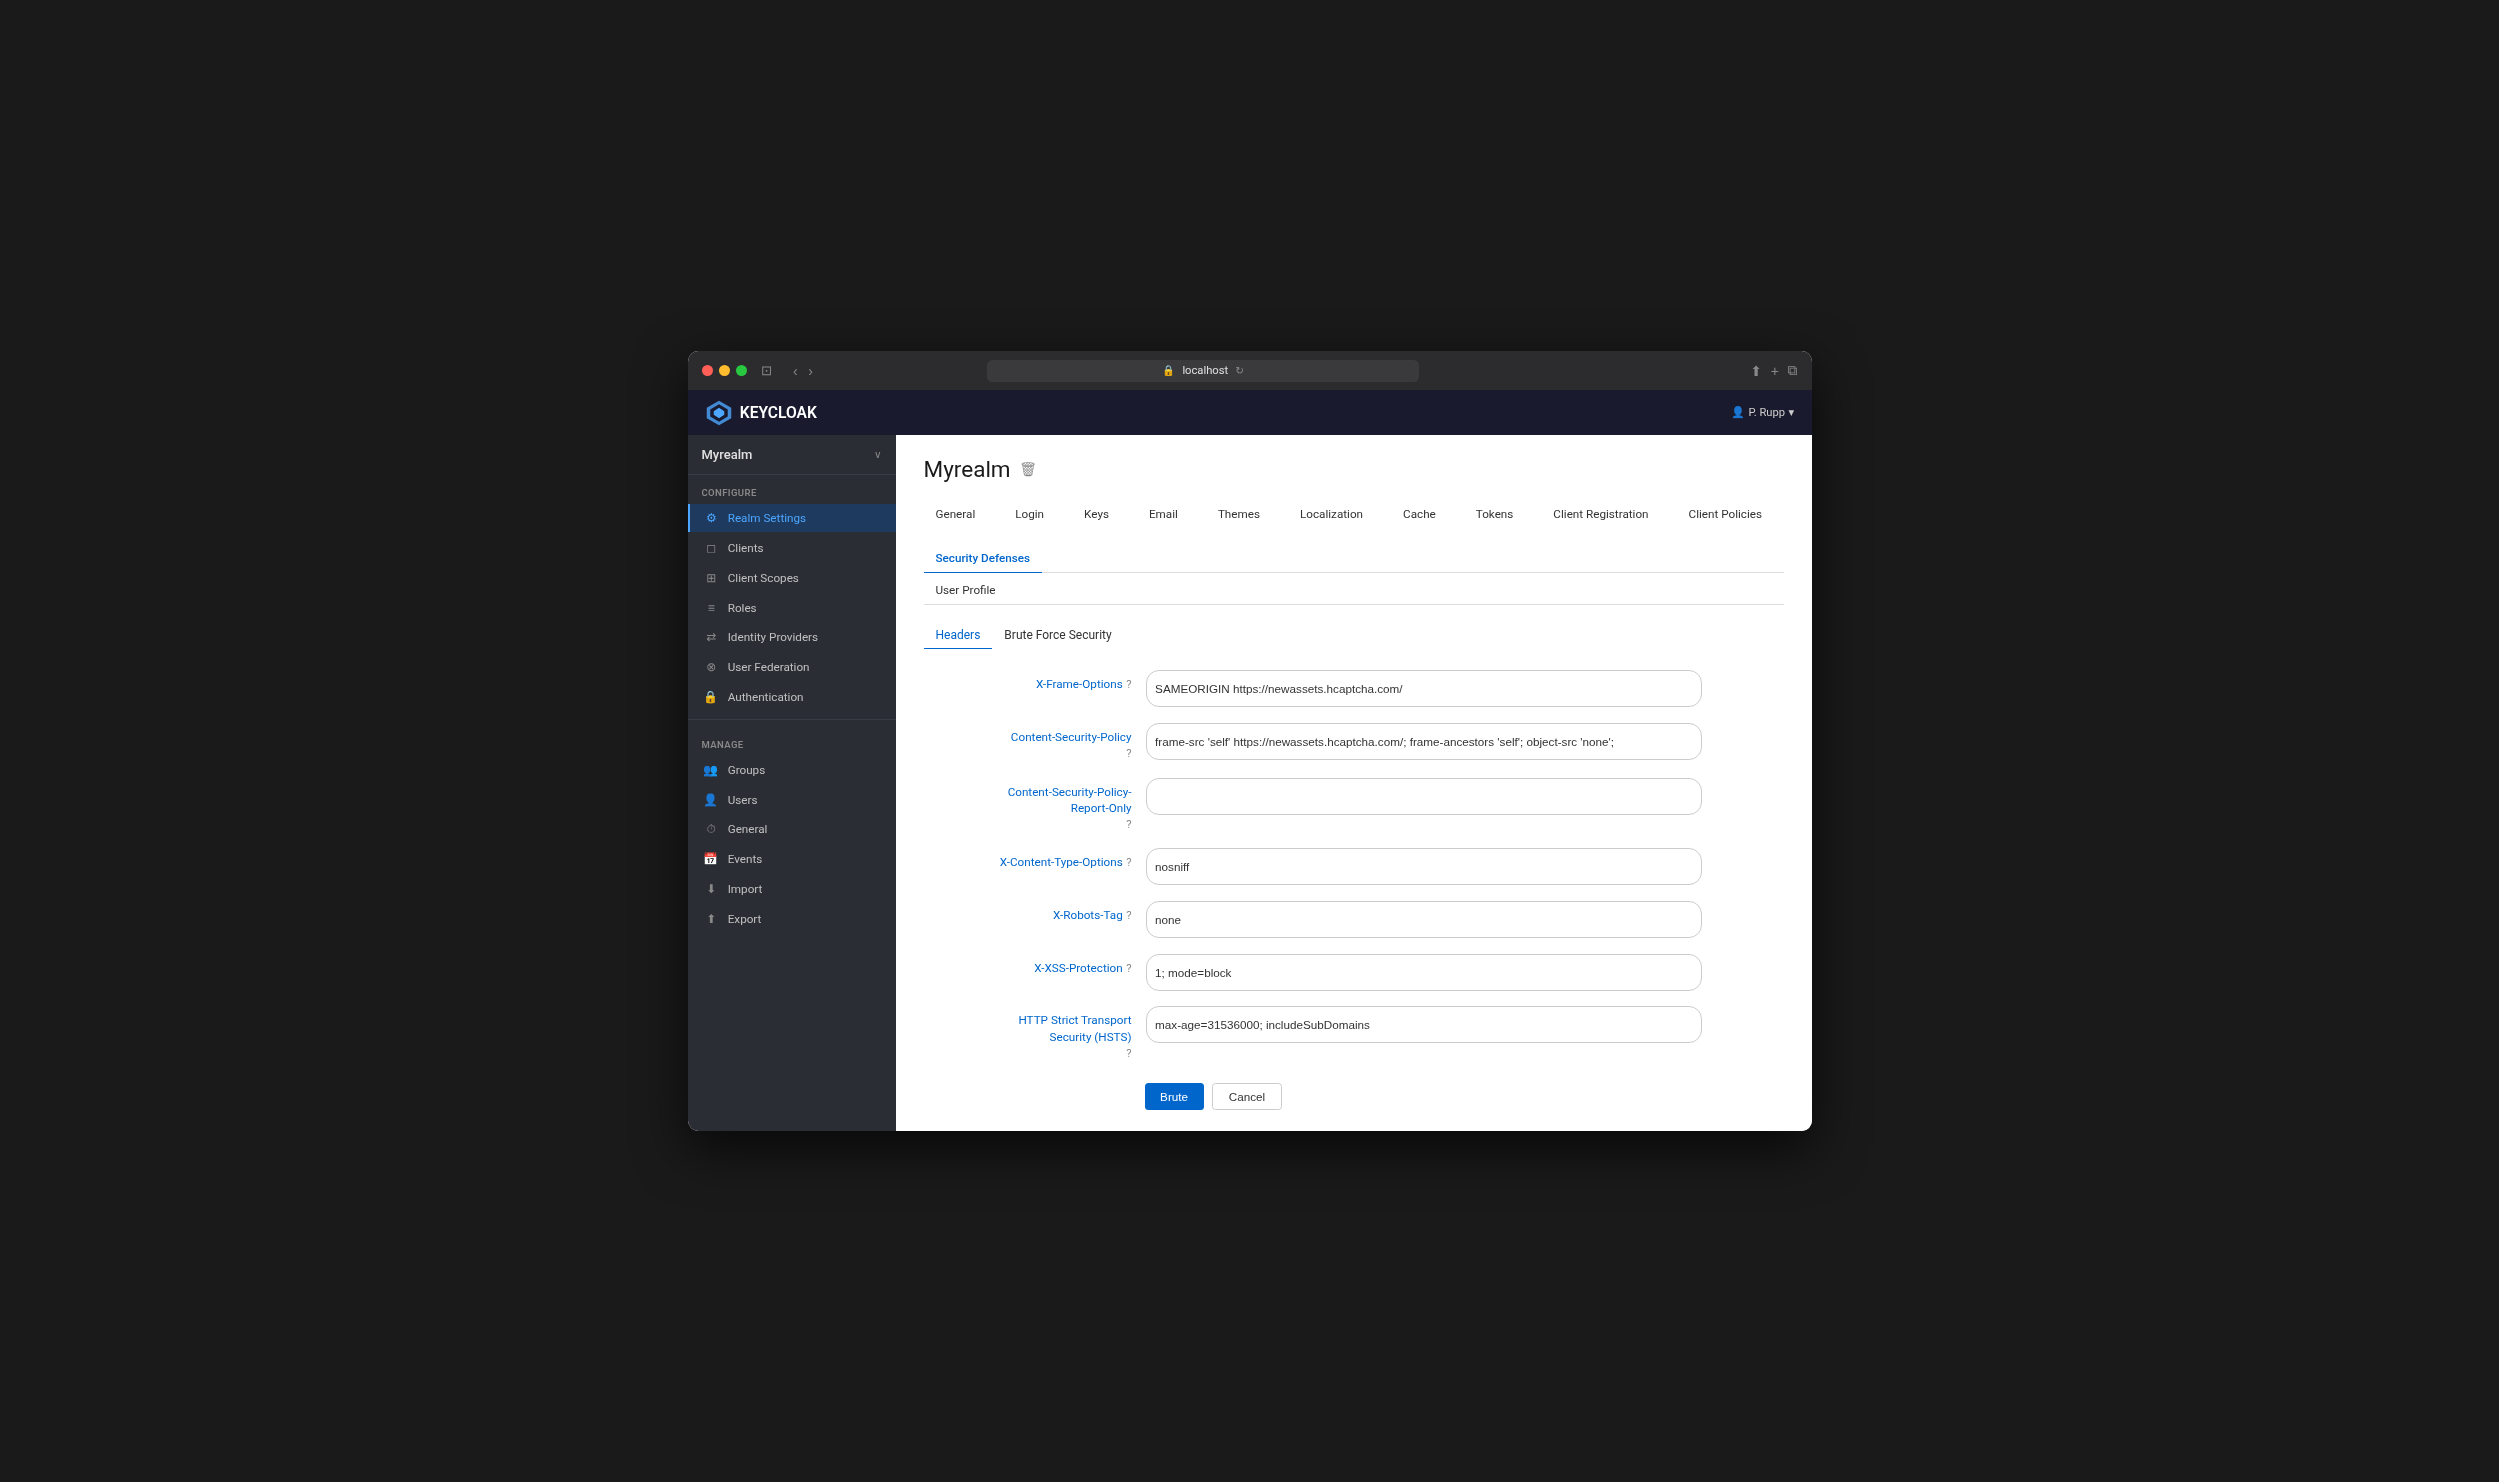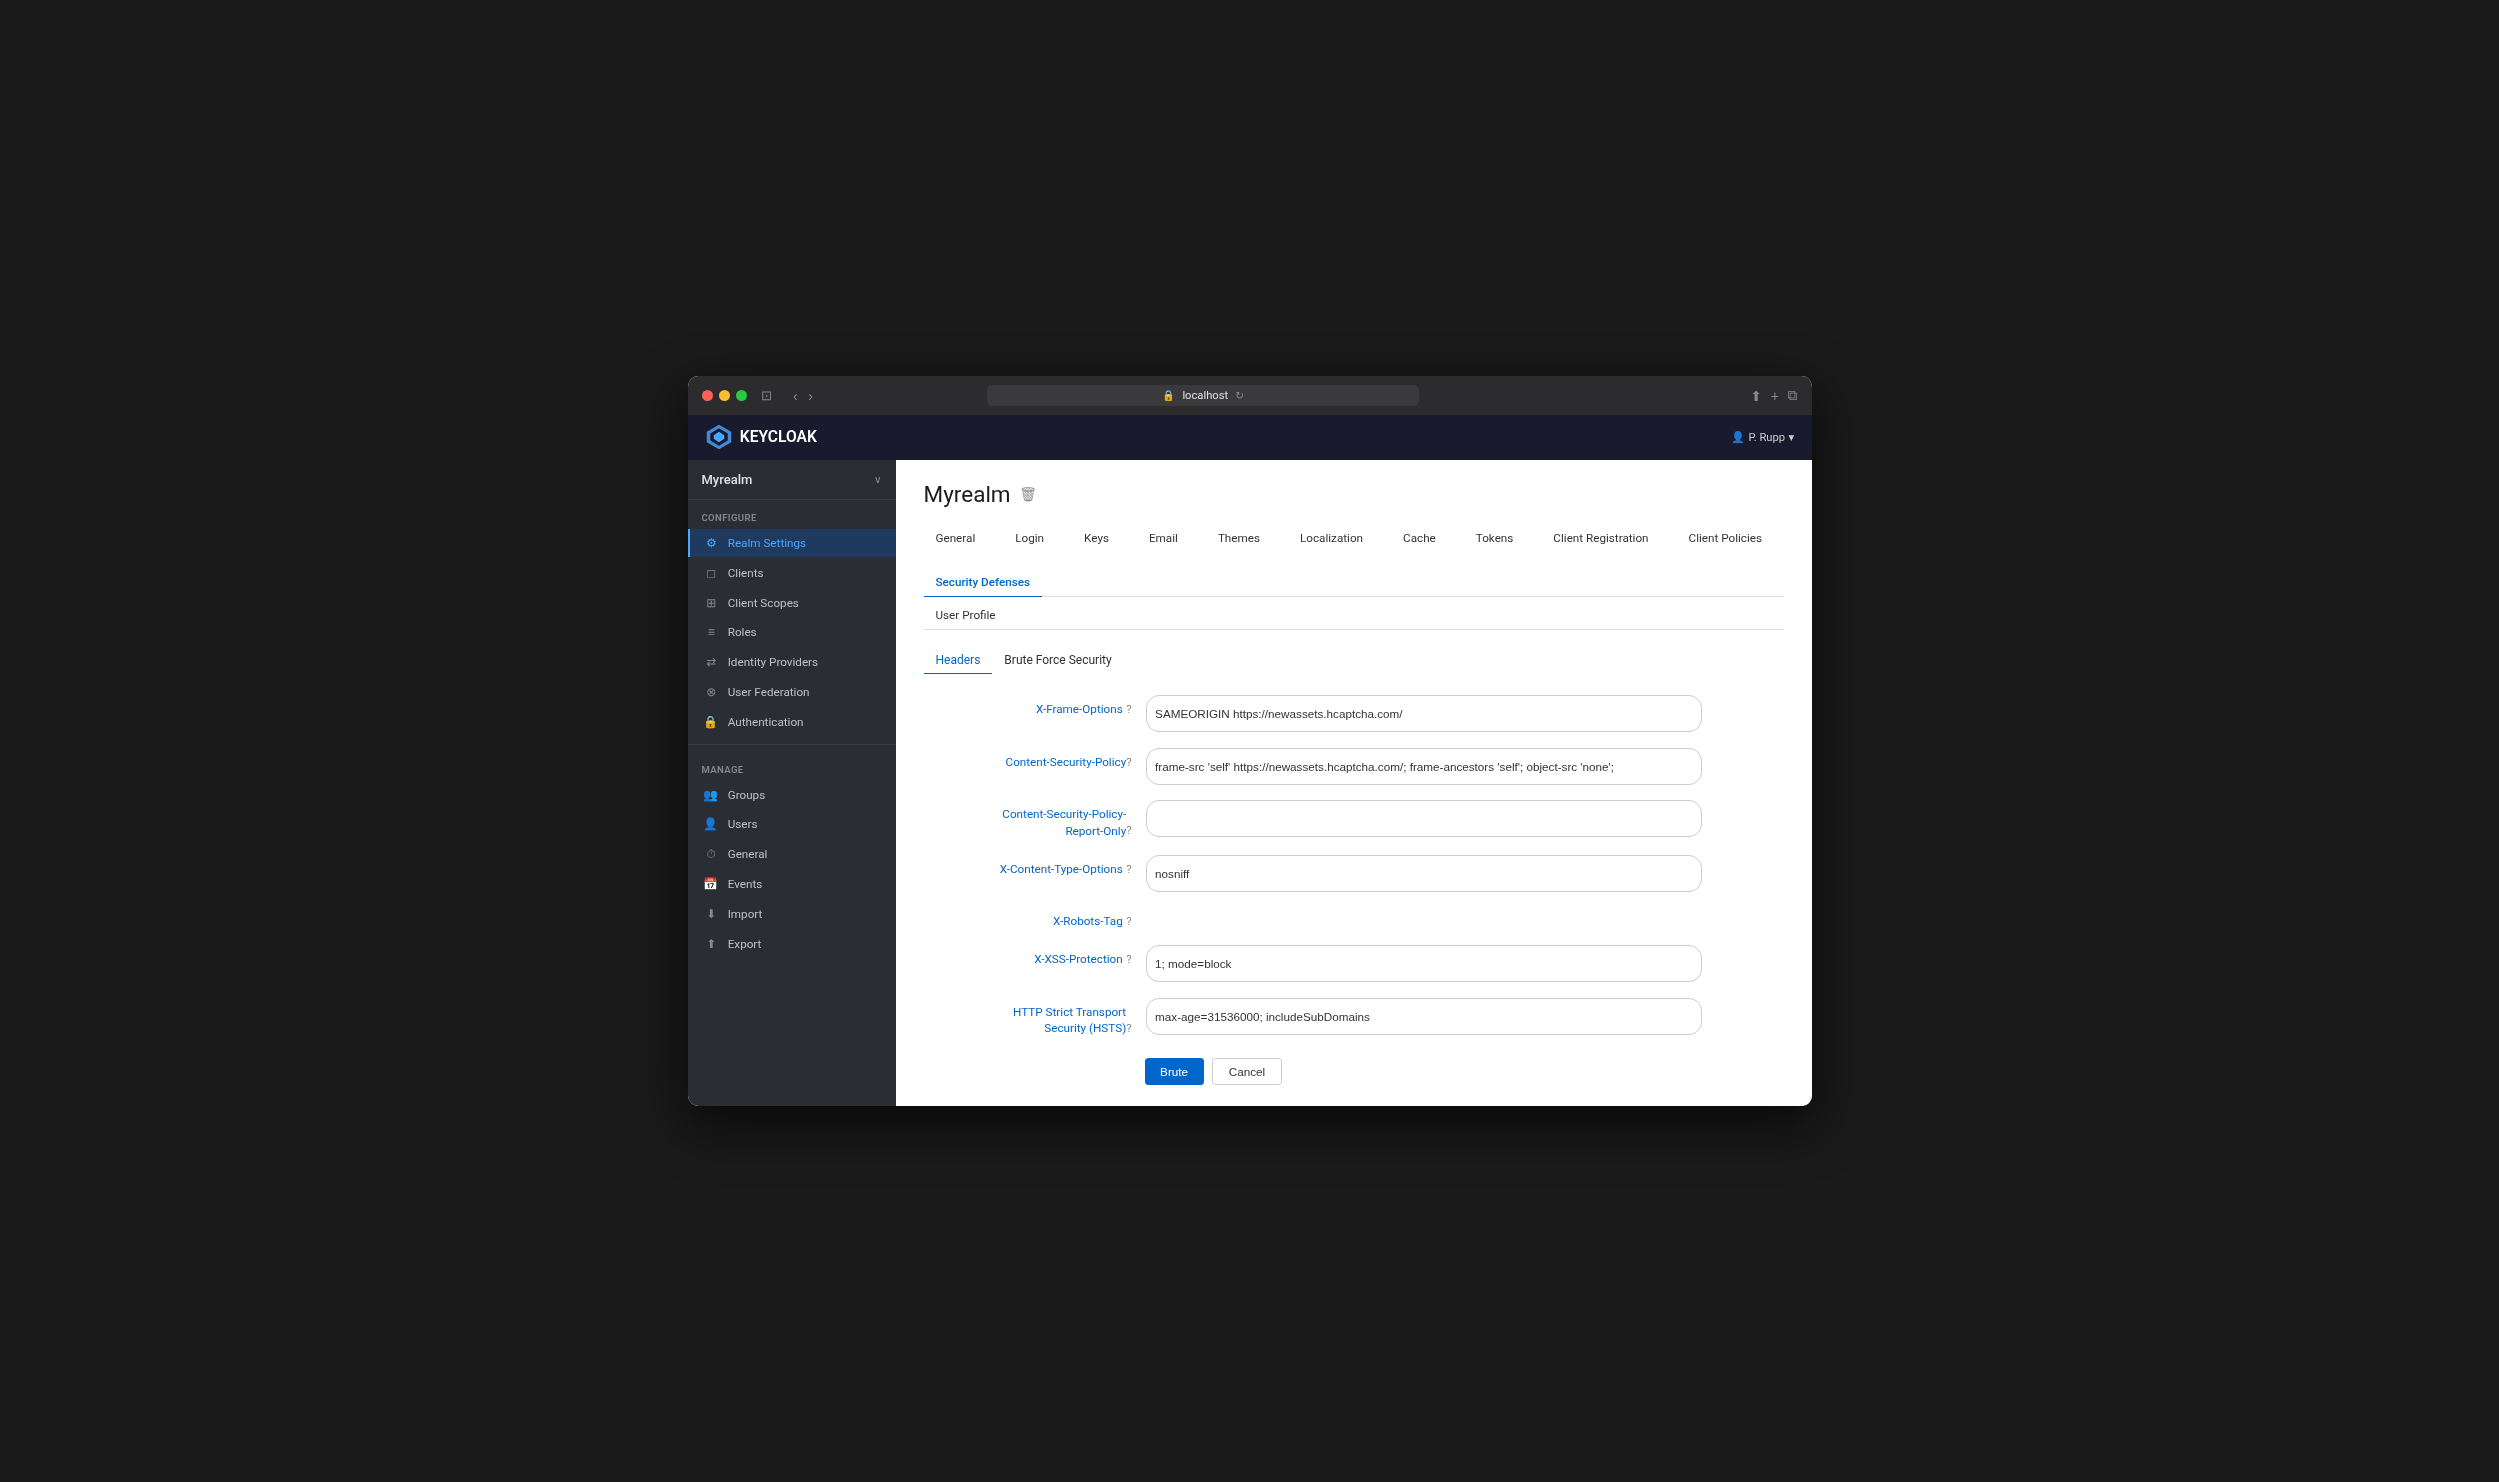--- a/index.html
+++ b/index.html
@@ -321,21 +321,21 @@
       color: #333;
       border: 0.9px solid #ccc;
       padding: 6px 15.6px;
       border-radius: 3.5px;
       font-size: 11.7px;
       cursor: pointer;
     }
 
     .label-wrap {
       display: flex;
-      flex-direction: row;
+      flex-direction: column;
       align-items: flex-end;
       margin-left: 33px;
     }
   </style>
 </head>
 <body>
 
 <div class="browser-window">
 
   <div class="browser-chrome">
@@ -511,20 +511,21 @@
             <span class="help-icon">?</span>
           </label>
           <input class="form-input" type="text" value="nosniff" style="">
         </div>
 
         <div class="form-row">
           <label class="form-label">
             X-Robots-Tag
             <span class="help-icon">?</span>
           </label>
+          <input class="form-input" type="text" value="none" style="">
         </div>
 
         <div class="form-row">
           <label class="form-label">
             X-XSS-Protection
             <span class="help-icon">?</span>
           </label>
           <input class="form-input" type="text" value="1; mode=block" style="">
         </div>
 

